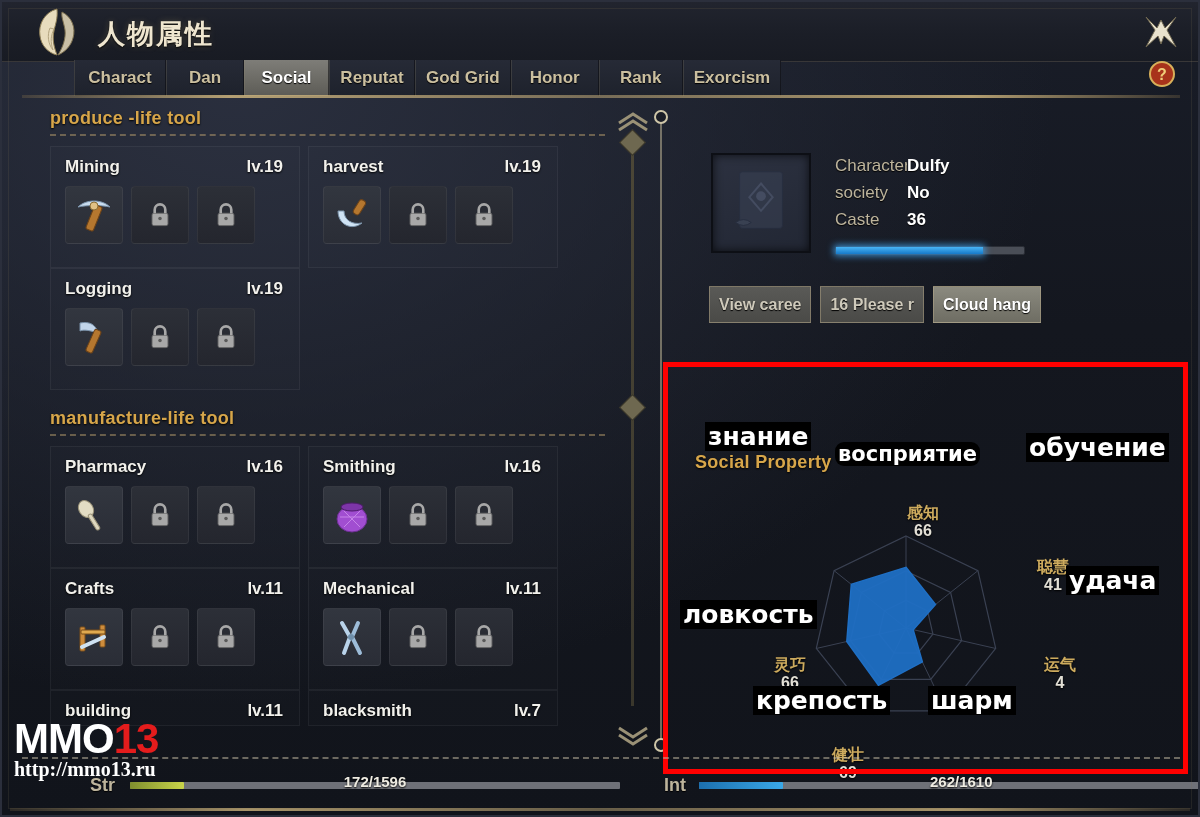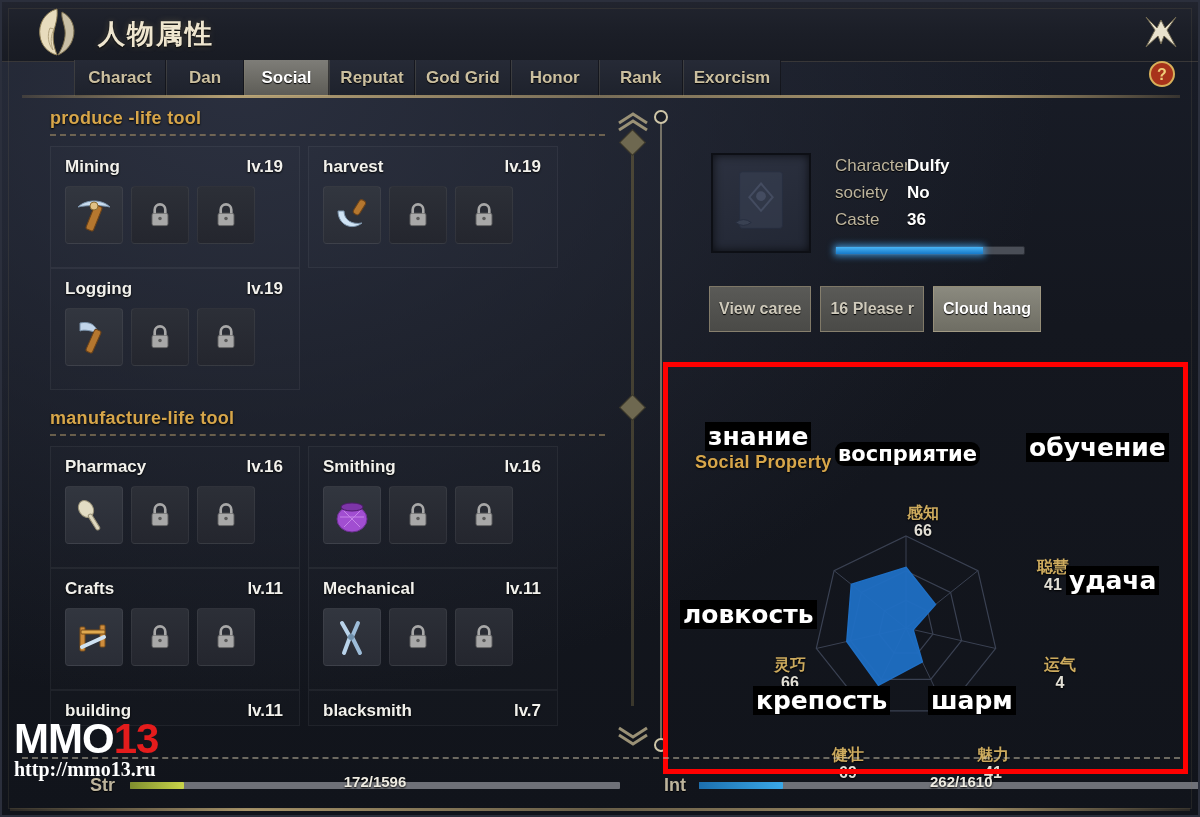--- a/index.html
+++ b/index.html
@@ -168,21 +168,21 @@
   .exp-bar {
     position: absolute; left: 162px; top: 138px; width: 190px; height: 9px;
     background: #4a4e57; border: 1px solid #2a2d35; border-radius: 2px;
   }
   .exp-fill {
     height: 100%; background: linear-gradient(180deg,#49b4f5,#1679c8);
     box-shadow: 0 0 7px 2px rgba(70,175,255,.75);
   }
   .btn-row { position: absolute; left: 36px; top: 178px; display: flex; gap: 9px; }
   .gbtn {
-    height: 46px; padding: 0 9px;
+    height: 37px; padding: 0 9px;
     display:flex; align-items:center; justify-content:center;
     font-size: 16px; font-weight: bold; white-space: nowrap;
     border: 1px solid rgba(190,175,140,.45);
     cursor: pointer;
   }
   .gbtn.dim {
     color: #cfcabb; background: linear-gradient(180deg,#5a5a57 0%,#4a4a47 100%);
     text-shadow: 0 1px 1px #000;
   }
   .gbtn.bright {
@@ -653,24 +653,20 @@
           <span class="val">66</span>
         </div>
         <div class="axis-label" style="left:322px; top:180px;">
           <span>运气</span>
           <span class="val">4</span>
         </div>
         <div class="axis-label" style="left:110px; top:270px;">
           <span>健壮</span>
           <span class="val">69</span>
         </div>
-        <div class="axis-label" style="left:255px; top:270px;">
-          <span>魅力</span>
-          <span class="val">41</span>
-        </div>
       </div>
     </div>
   </div>
 
   <div class="ru" style="left:705px; top:422px;">знание</div>
   <div class="ru" style="left:835px; top:442px; font-size:21px;border-radius:9px;">восприятие</div>
   <div class="ru" style="left:680px; top:600px;">ловкость</div>
   <div class="ru" style="left:1026px; top:433px;">обучение</div>
   <div class="ru" style="left:1066px; top:566px;">удача</div>
   <div class="ru" style="left:753px; top:686px;">крепость</div>

